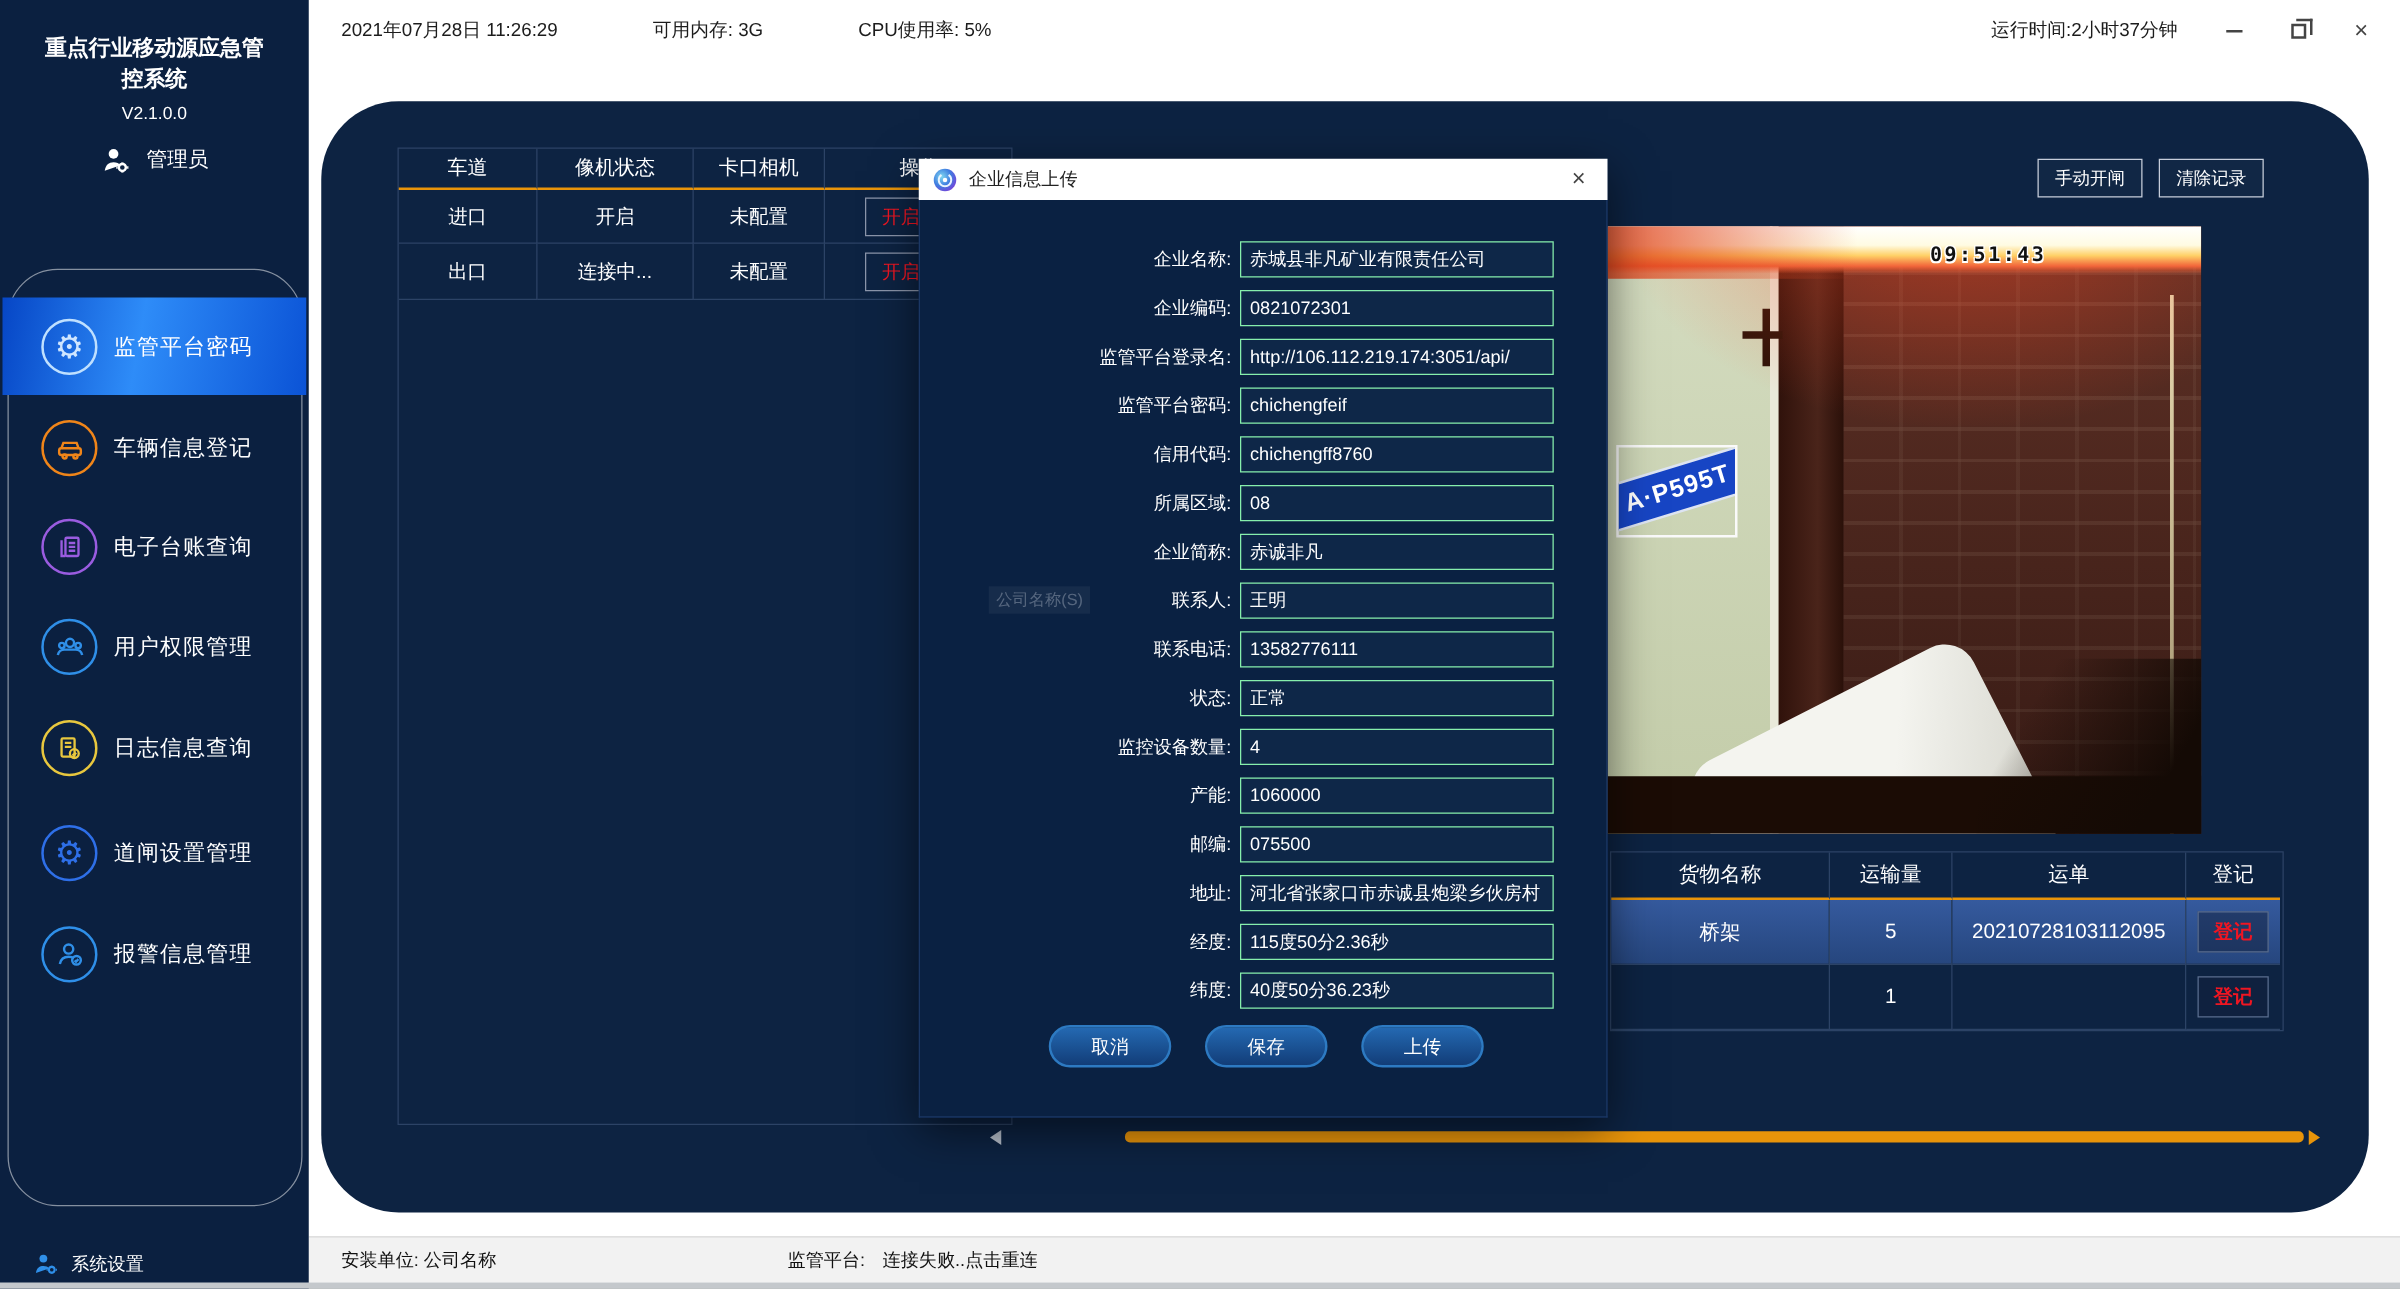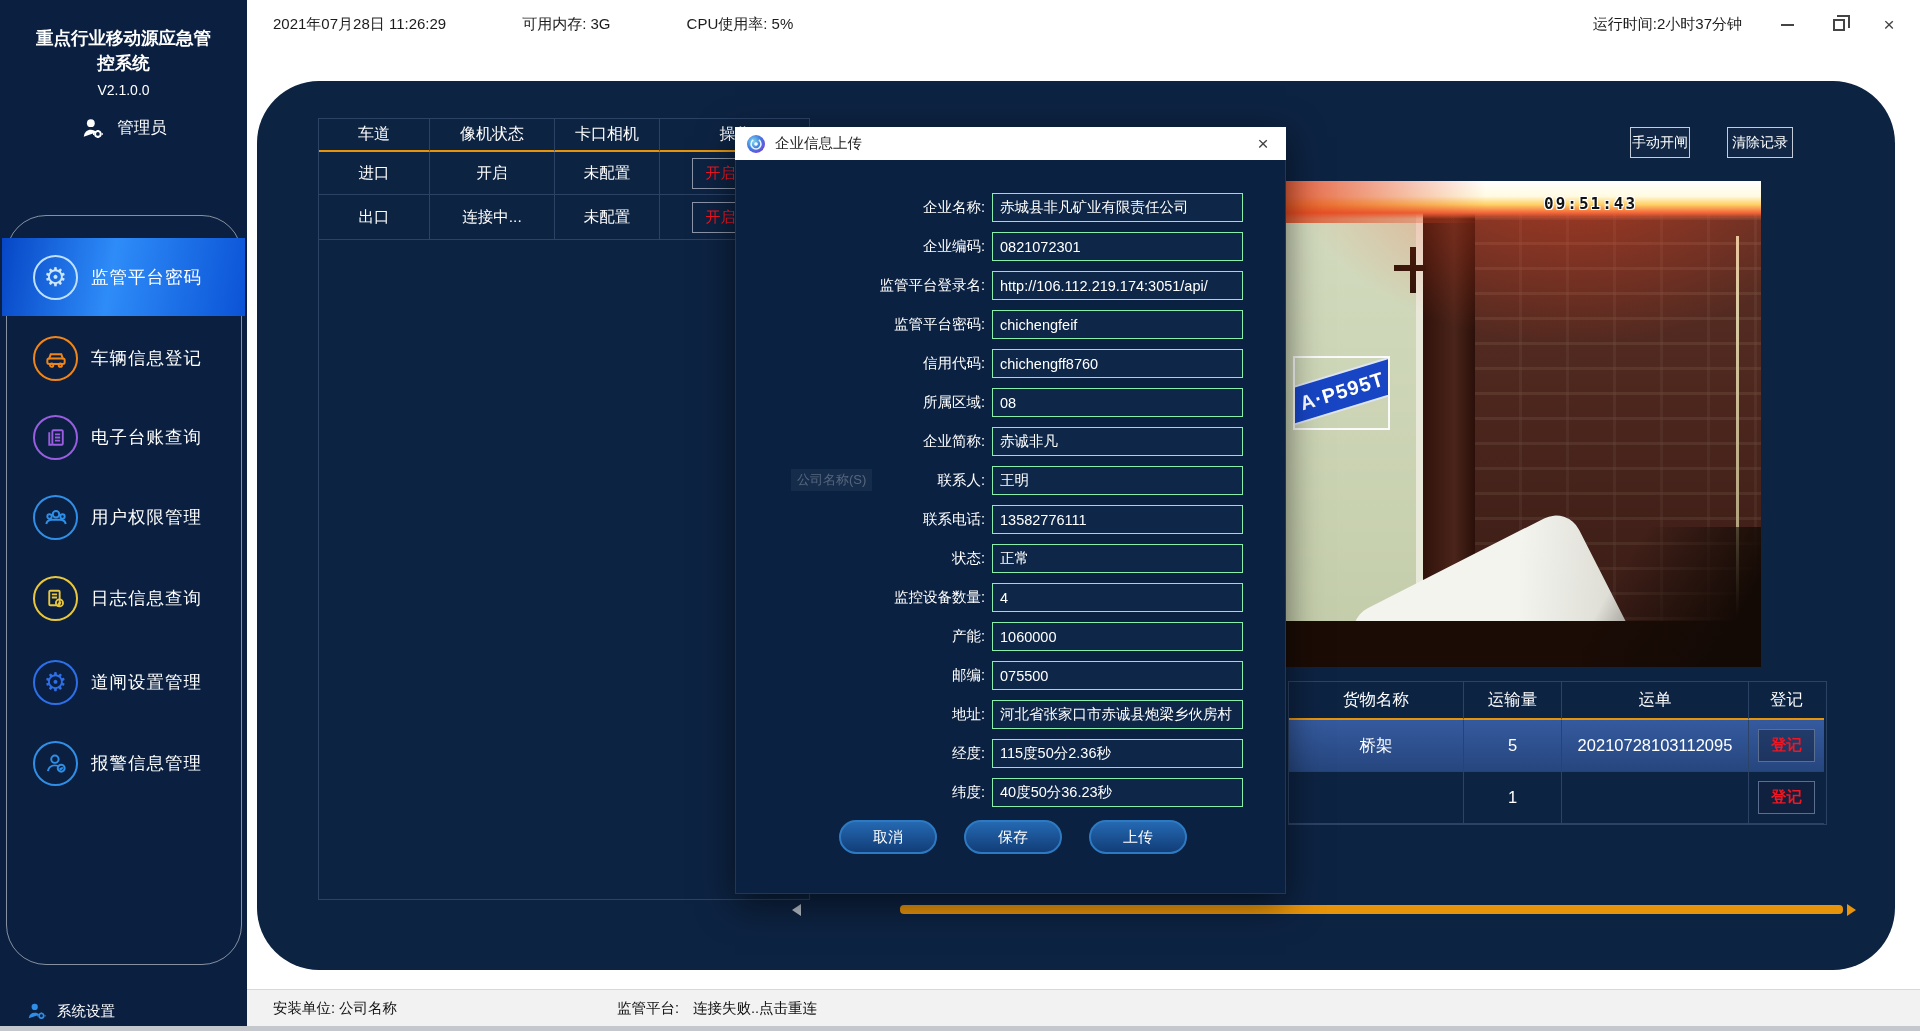--- a/index.html
+++ b/index.html
@@ -58,22 +58,22 @@
 
 .hscroll-thumb { position:absolute; top:824px; left:643px; width:943px; height:9px; background:#e8940a; border-radius:4px; cursor:pointer; }
 .arrowL { position:absolute; top:823px; left:535px; width:0; height:0; cursor:pointer;
   border-top:6px solid transparent; border-bottom:6px solid transparent; border-right:9px solid #b8c0cc; }
 .arrowR { position:absolute; top:823px; left:1590px; width:0; height:0; cursor:pointer;
   border-top:6px solid transparent; border-bottom:6px solid transparent; border-left:9px solid #e8940a; }
 
 
 .panel-btn { position:absolute; top:46px; height:31px; border:1px solid rgba(230,235,245,.85);
   color:#fff; font-size:14px; background:rgba(255,255,255,.02); display:flex; align-items:center; justify-content:center; cursor:pointer; }
-.btn-manual { left:1373px; width:60px; }
-.btn-clear { left:1470px; width:66px; }
+.btn-manual { left:1373px; width:84px; }
+.btn-clear { left:1470px; width:84px; }
 
 
 .video { position:absolute; left:1029px; top:100px; width:475px; height:486px; overflow:hidden; background:#3a1c14; }
 .v-green { position:absolute; left:0; top:0; width:132px; height:100%; background:linear-gradient(180deg,#d4dcc0,#c3cca9); }
 .v-edge { position:absolute; left:130px; top:0; width:7px; height:100%; background:#e9e9da; }
 .v-frame { position:absolute; left:137px; top:0; width:52px; height:100%; background:linear-gradient(90deg,#30120b,#4a241a 60%,#2a1009); }
 .v-brick { position:absolute; left:189px; top:0; right:0; height:100%; background-color:#4b241c;
   background-image:
     linear-gradient(rgba(214,126,96,.14), rgba(0,0,0,.28)),
     repeating-linear-gradient(0deg, transparent 0 22px, #74514466 22px 25px),
@@ -125,21 +125,21 @@
 .modal-btns { display:flex; margin-top:13px; margin-left:103px; }
 .mbtn { width:98px; height:34px; border-radius:17px; margin-right:27px; cursor:pointer;
   background:linear-gradient(180deg,#2469b2 0%,#123d78 100%); border:2px solid #2d7ac2; color:#fff; font-size:15px; }
 .ghost { position:absolute; left:55px; top:309px; color:rgba(190,198,210,.38); font-size:13px;
   background:rgba(255,255,255,.05); padding:2px 6px; pointer-events:none; }
 
 
 .statusbar { position:absolute; left:247px; right:0; top:989px; height:37px; background:#f2f2f2;
   border-top:1px solid #d8d8d8; color:#111; font-size:14.5px; z-index:4; }
 .sb-install { position:absolute; left:26px; top:9px; }
-.sb-platform { position:absolute; left:370px; top:9px; }
+.sb-platform { position:absolute; left:383px; top:9px; }
 .sb-status { cursor:pointer; }
 .bottom-edge { position:absolute; left:0; right:0; top:1026px; height:5px; background:#c4c8cc; z-index:6; }
 
 svg { display:block; }
 </style>
 </head>
 <body>
 
 <div id="app">
 

